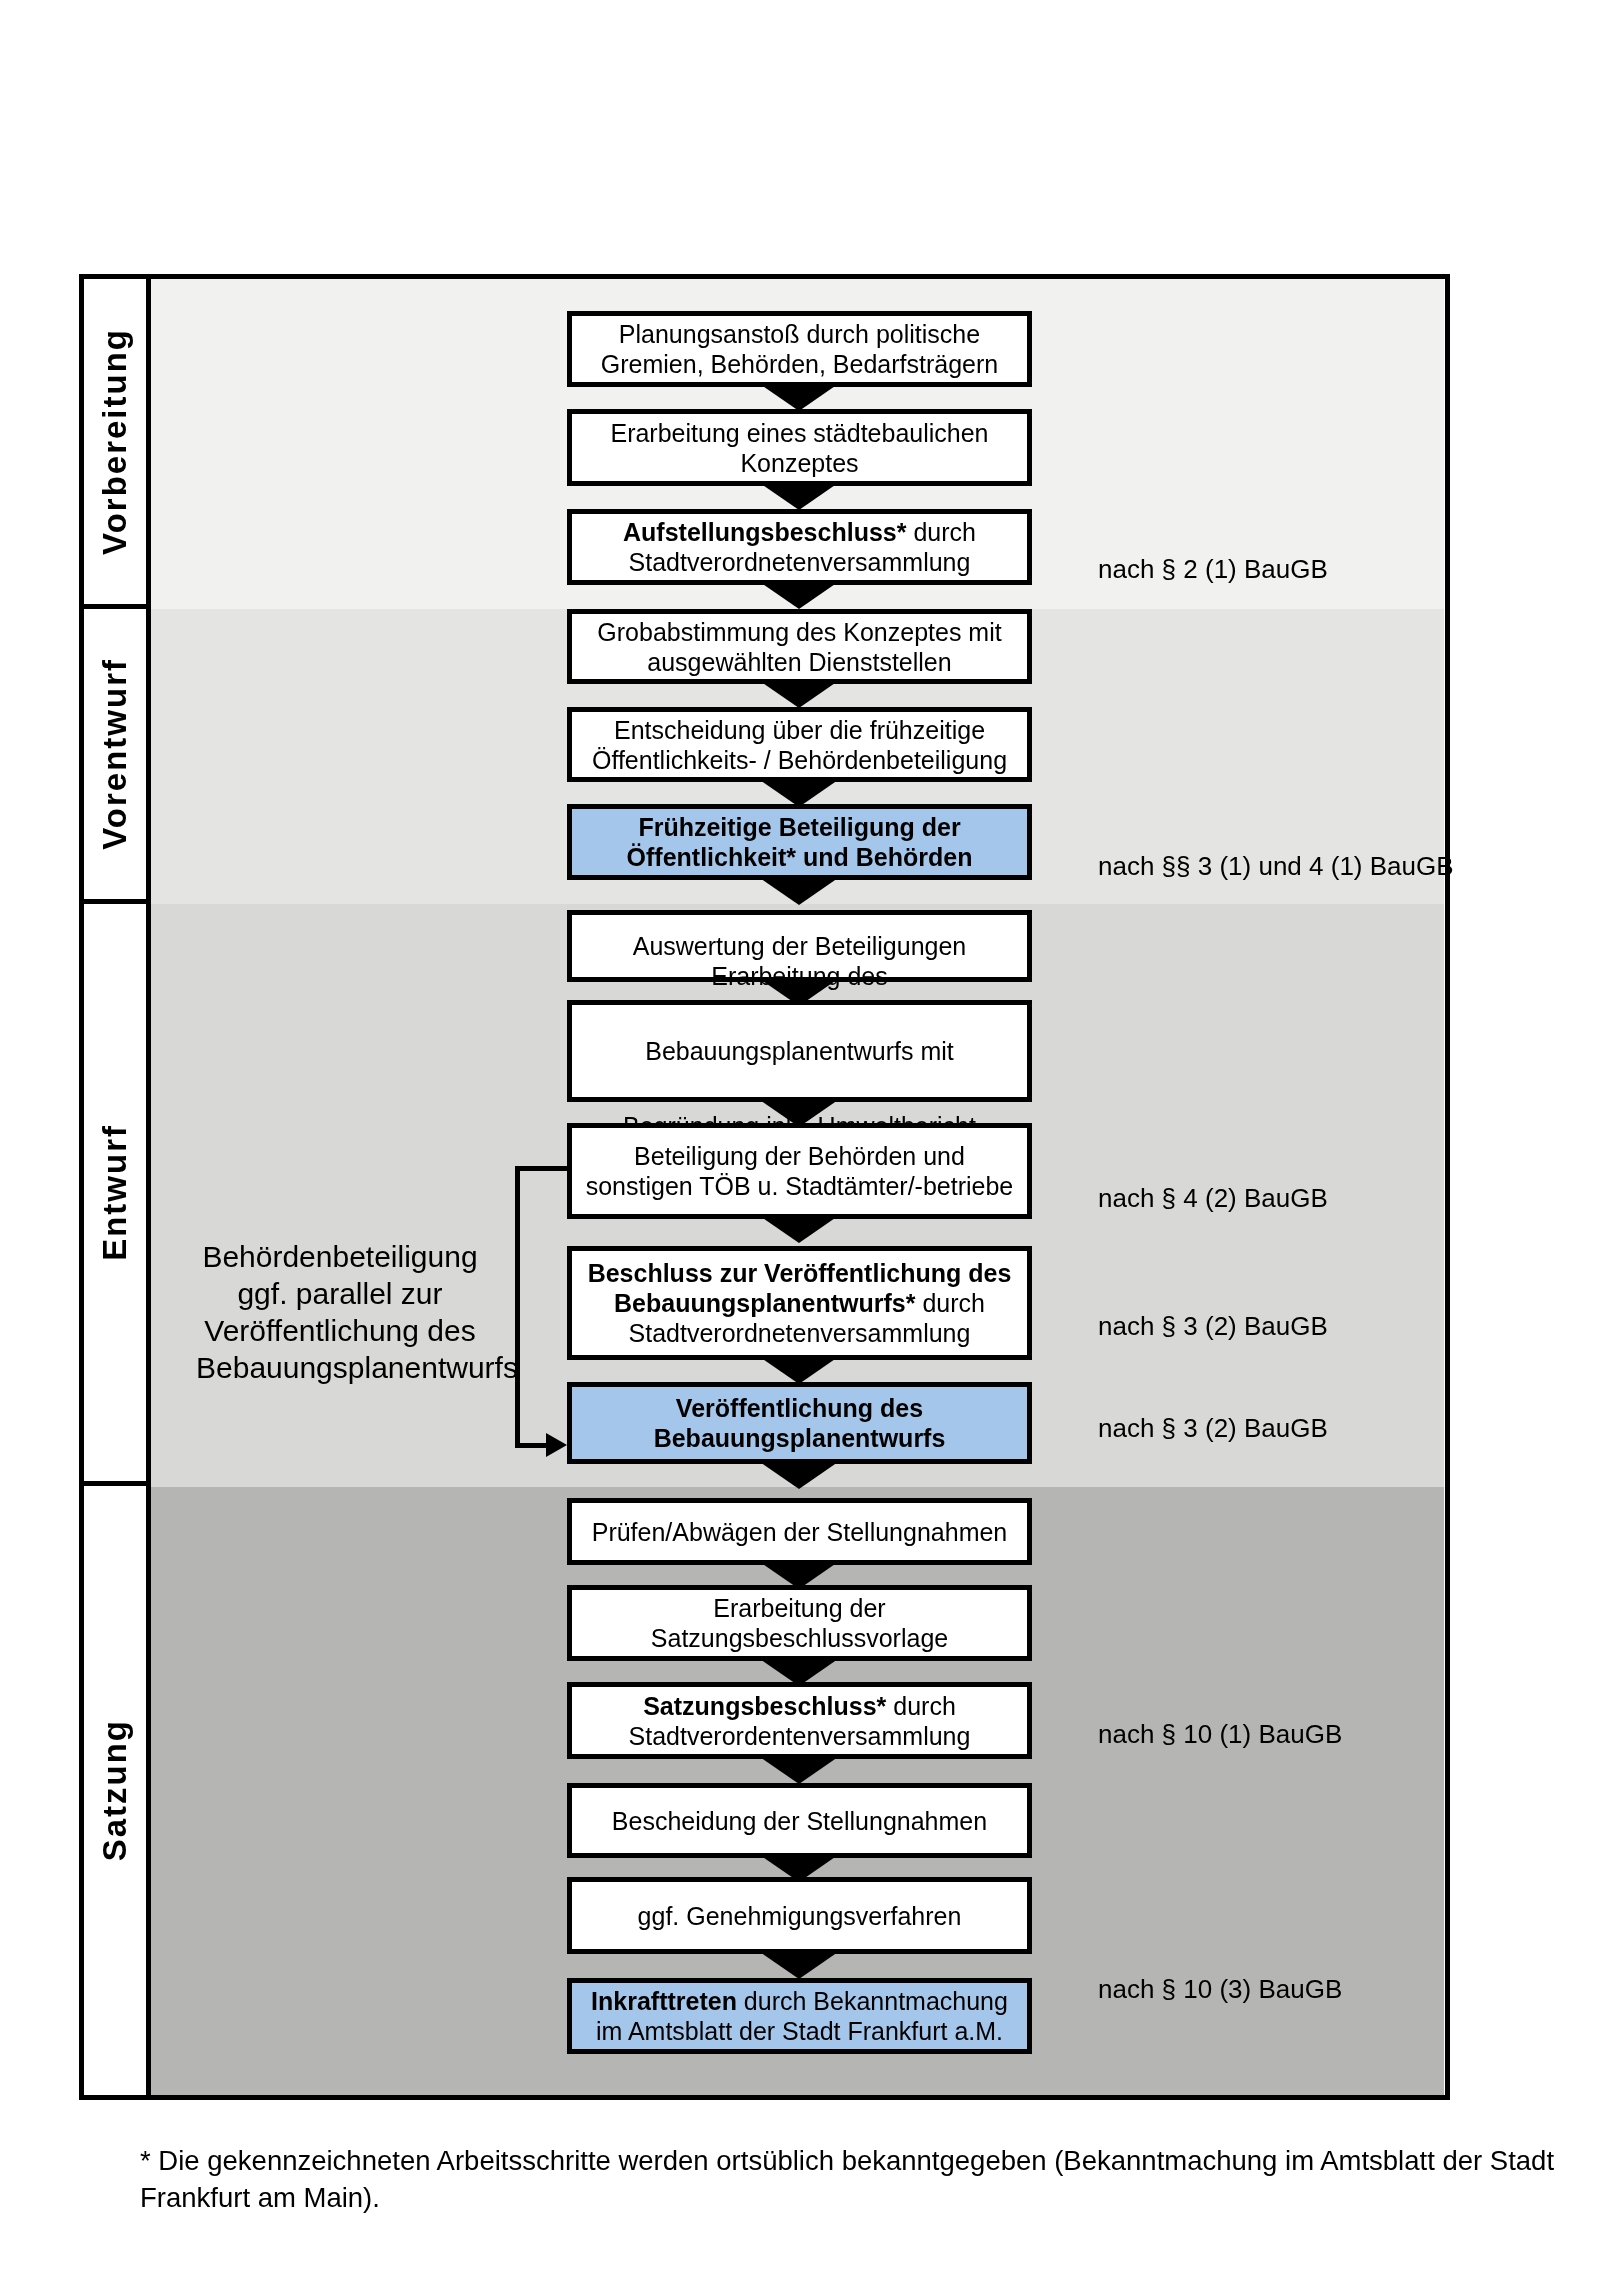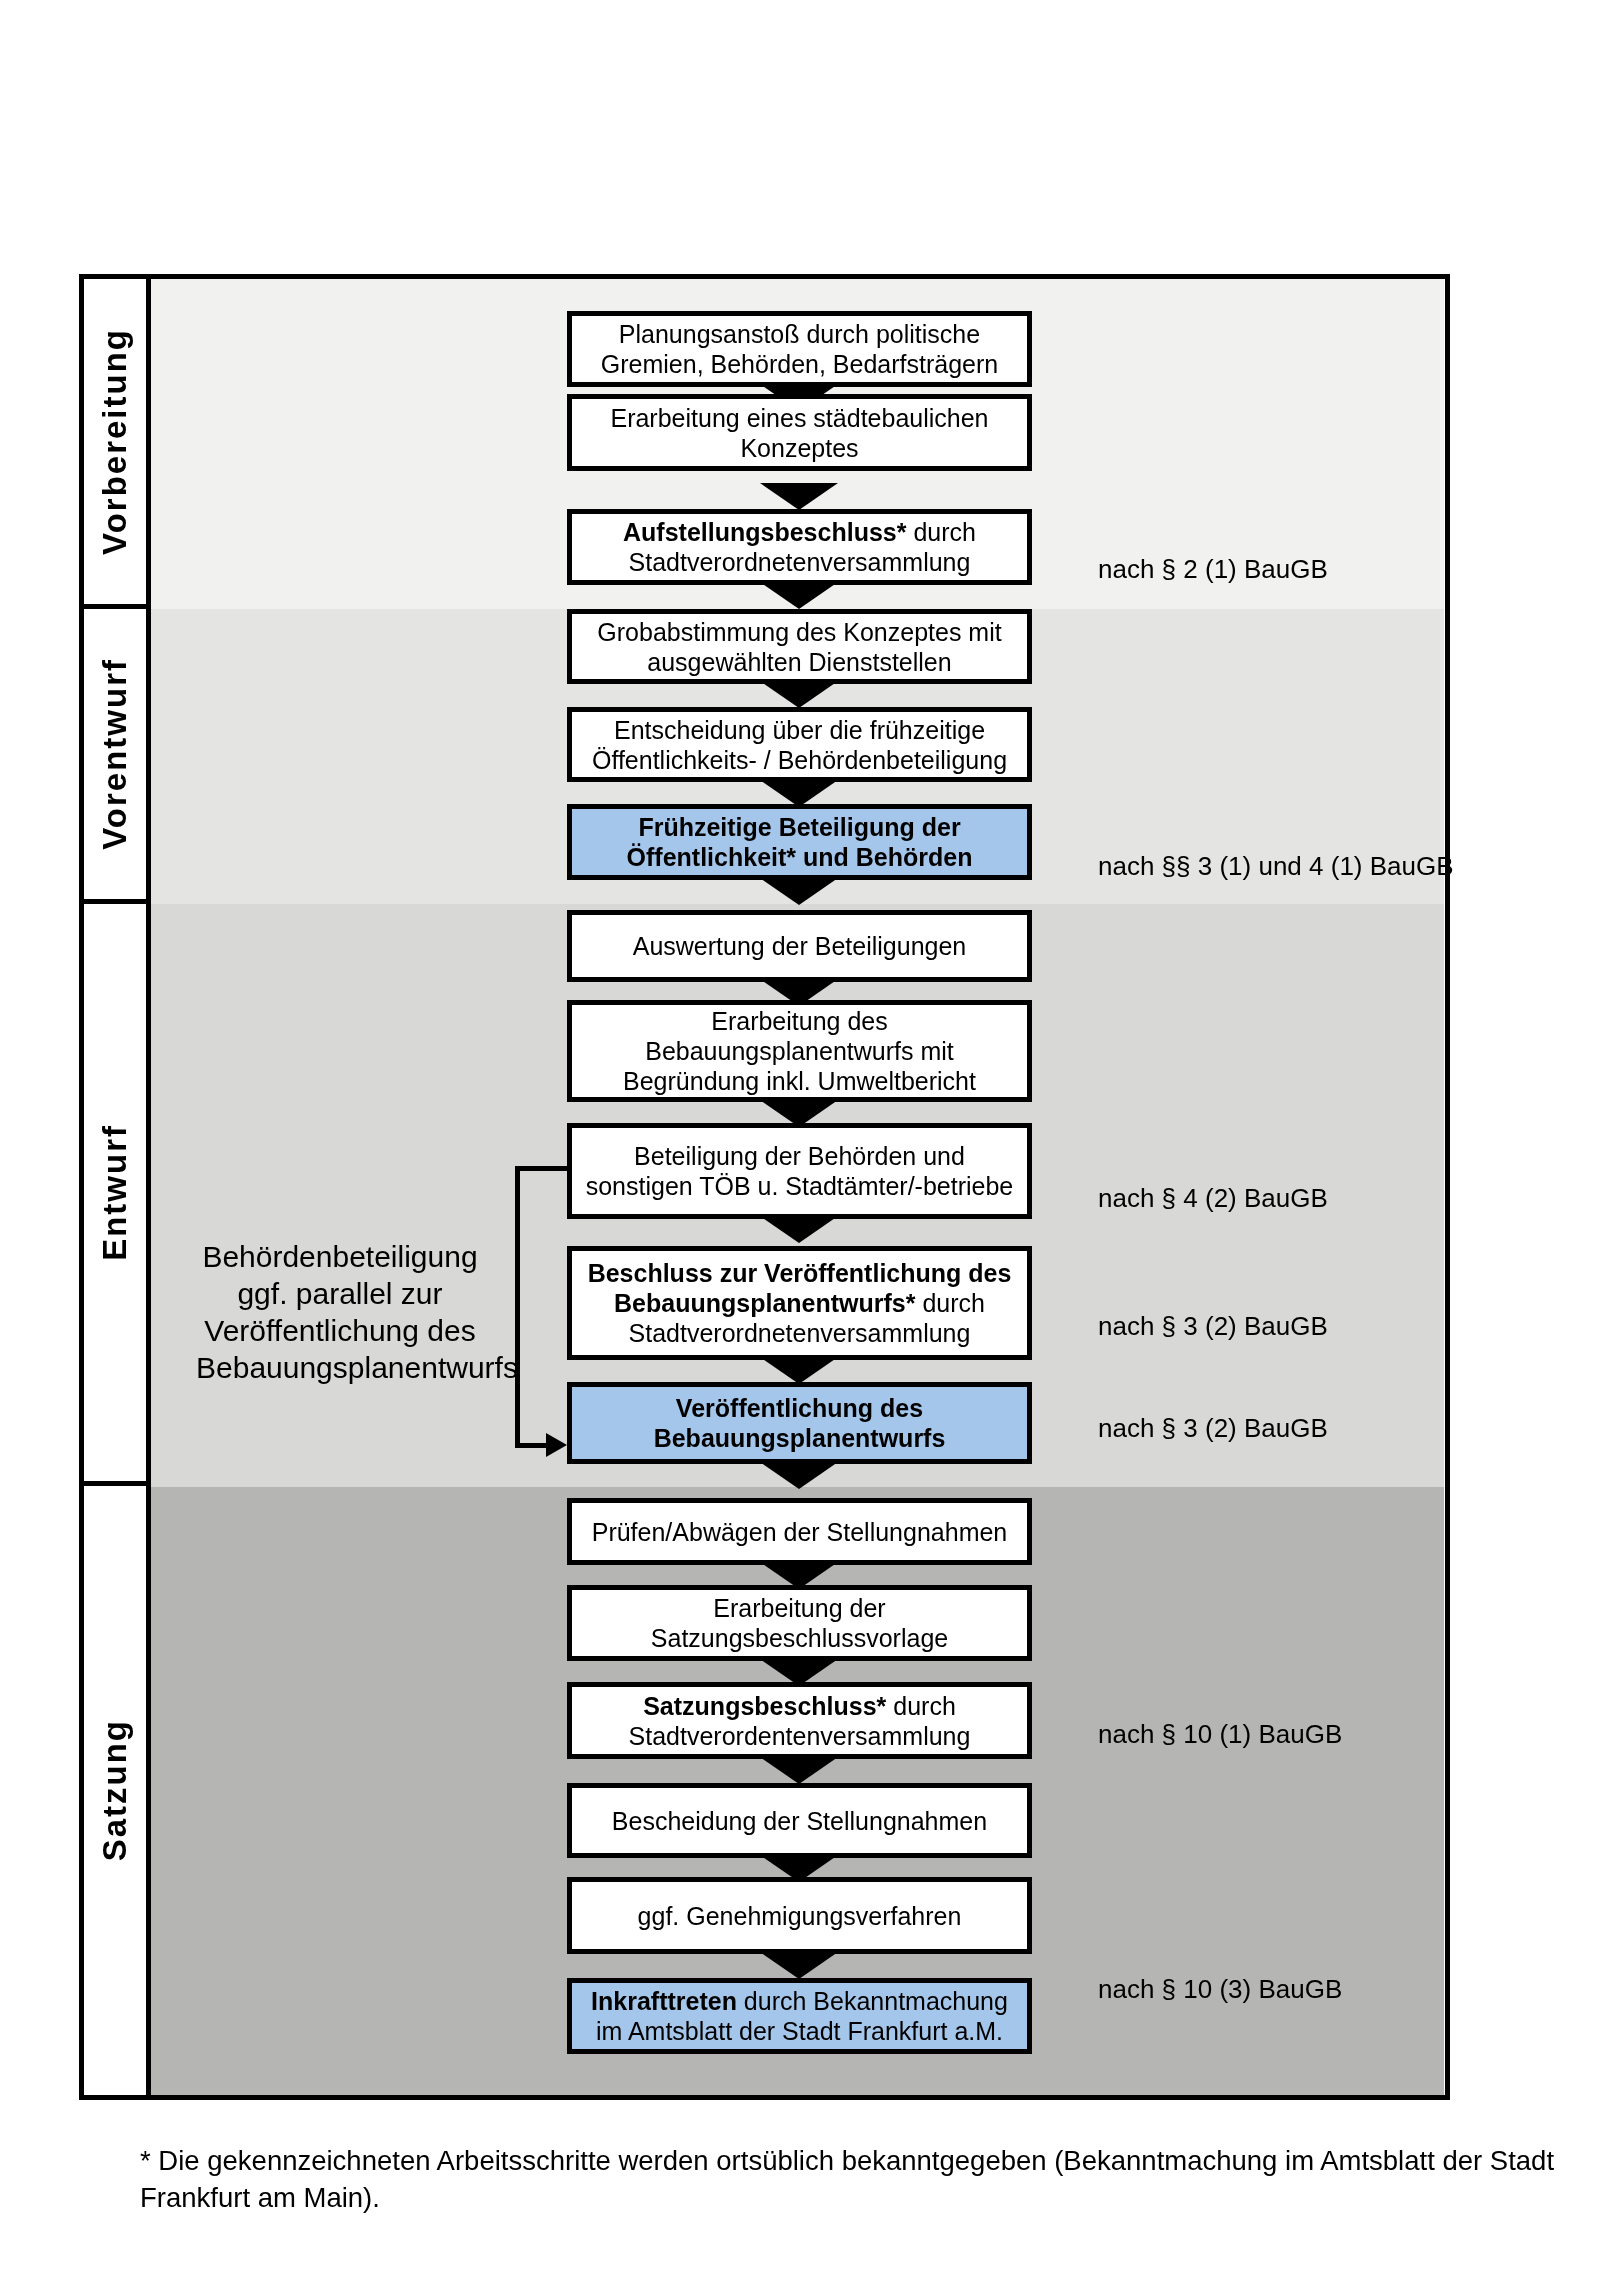--- a/index.html
+++ b/index.html
@@ -107,21 +107,21 @@
       <span class="section-label">Satzung</span>
     </div>
   </div>
 
   <div id="flow-layer">
       <div class="step-box" style="top: 311px; height: 76px;">
         <div class="box-line"><span>Planungsanstoß durch politische</span></div>
         <div class="box-line"><span>Gremien, Behörden, Bedarfsträgern</span></div>
       </div>
       <div class="arrow-down" style="left: 760px; top: 384px;"></div>
-      <div class="step-box" style="top: 394px; height: 77px;">
+      <div class="step-box" style="top: 409px; height: 77px;">
         <div class="box-line"><span>Erarbeitung eines städtebaulichen</span></div>
         <div class="box-line"><span>Konzeptes</span></div>
       </div>
       <div class="arrow-down" style="left: 760px; top: 483px;"></div>
       <div class="step-box" style="top: 509px; height: 76px;">
         <div class="box-line"><span class="b">Aufstellungsbeschluss*</span><span> durch</span></div>
         <div class="box-line"><span>Stadtverordnetenversammlung</span></div>
       </div>
       <div class="arrow-down" style="left: 760px; top: 582px;"></div>
       <div class="law-ref" style="top: 554px;">nach § 2 (1) BauGB</div>
@@ -138,21 +138,21 @@
       <div class="step-box hl" style="top: 804px; height: 76px;">
         <div class="box-line"><span class="b">Frühzeitige Beteiligung der</span></div>
         <div class="box-line"><span class="b">Öffentlichkeit* und Behörden</span></div>
       </div>
       <div class="arrow-down" style="left: 760px; top: 878px;"></div>
       <div class="law-ref" style="top: 851px;">nach §§ 3 (1) und 4 (1) BauGB</div>
       <div class="step-box" style="top: 910px; height: 72px;">
         <div class="box-line"><span>Auswertung der Beteiligungen</span></div>
       </div>
       <div class="arrow-down" style="left: 760px; top: 979px;"></div>
-      <div class="step-box" style="top: 1000px; height: 102px;">
+      <div class="step-box" style="top: 1000px; height: 102px; gap: 45px;">
         <div class="box-line"><span>Erarbeitung des</span></div>
         <div class="box-line"><span>Bebauungsplanentwurfs mit</span></div>
         <div class="box-line"><span>Begründung inkl. Umweltbericht</span></div>
       </div>
       <div class="arrow-down" style="left: 760px; top: 1100px;"></div>
       <div class="step-box" style="top: 1123px; height: 96px;">
         <div class="box-line"><span>Beteiligung der Behörden und</span></div>
         <div class="box-line"><span>sonstigen TÖB u. Stadtämter/-betriebe</span></div>
       </div>
       <div class="arrow-down" style="left: 760px; top: 1216px;"></div>

